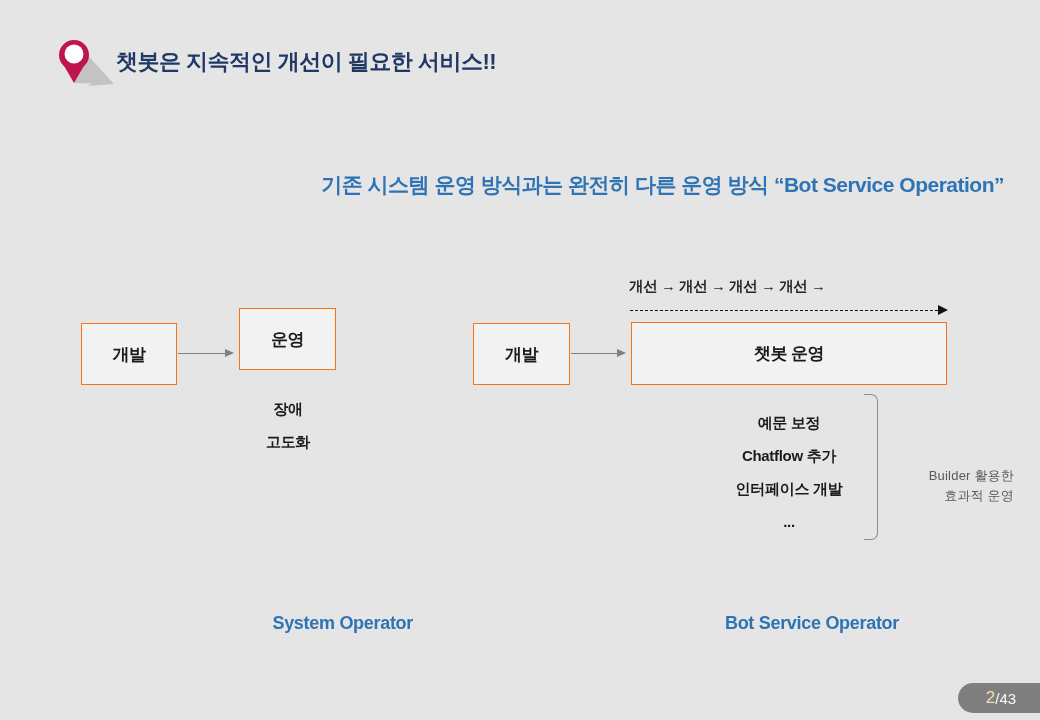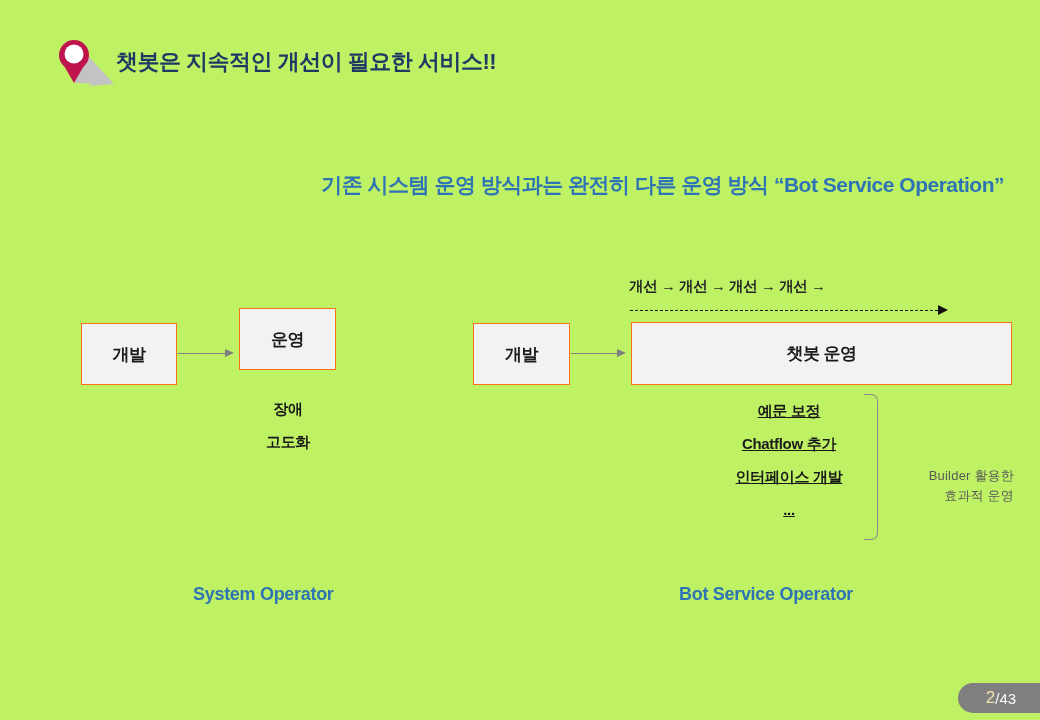--- a/index.html
+++ b/index.html
@@ -4,21 +4,21 @@
 <style>
   html,body{margin:0;padding:0;}
   body{
     font-family:"Liberation Sans", sans-serif;
     background:#cfcfcf;
   }
   .slide{
     position:relative;
     width:1040px;
     height:720px;
-    background:#bef264;
+    background:#e5e5e5;
     overflow:hidden;
     margin:0 auto;
   }
   
   .pin-wrap{
     position:absolute;
     left:54px; top:38px;
     width:62px; height:54px;
   }
   .slide-title{
@@ -51,21 +51,21 @@
     align-items:center;
     justify-content:center;
     font-size:17px;
     font-weight:bold;
     color:#1a1a1a;
     letter-spacing:-0.5px;
   }
   .box-dev-left {left:81px;  top:323px; width:96px;  height:62px;}
   .box-ops-left {left:239px; top:308px; width:97px;  height:62px;}
   .box-dev-right{left:473px; top:323px; width:97px;  height:62px;}
-  .box-bot-ops  {left:631px; top:322px; width:381px; height:63px;}
+  .box-bot-ops  {left:631px; top:322px; width:316px; height:63px;}
   
   .connector{
     position:absolute;
     height:0;
     border-top:1.5px solid #808080;
   }
   .connector::after{
     content:"";
     position:absolute;
     right:-2px; top:-5.5px;
@@ -110,21 +110,21 @@
     font-weight:600;
     color:#1a1a1a;
     letter-spacing:-0.3px;
   }
   .item-list .li{
     height:15px;
     line-height:15px;
     margin-bottom:18px;
   }
   .list-left {left:188px; top:401px; width:200px;}
-  .list-right{left:689px; top:403px; width:200px;text-decoration:underline;}
+  .list-right{left:689px; top:415px; width:200px;}
   
   .bracket{
     position:absolute;
     left:864px; top:394px;
     width:14px; height:146px;
     box-sizing:border-box;
     border-top:1.5px solid #8c8c8c;
     border-right:1.5px solid #8c8c8c;
     border-bottom:1.5px solid #8c8c8c;
     border-radius:0 7px 7px 0;
@@ -135,25 +135,25 @@
     width:130px;
     text-align:right;
     font-size:13px;
     line-height:20px;
     color:#595959;
     letter-spacing:0.2px;
   }
   
   .op-label{
     position:absolute;
-    top:584px;
+    top:613px;
     font-size:18px;
     font-weight:bold;
     color:#2e74b5;
-    text-align:left;
+    text-align:right;
     letter-spacing:-0.3px;
     white-space:nowrap;
   }
   .op-label-left {left:193px; width:220px;}
   .op-label-right{left:679px; width:220px;}
   
   .page-pill{
     position:absolute;
     right:0; top:683px;
     width:78px; height:30px;

